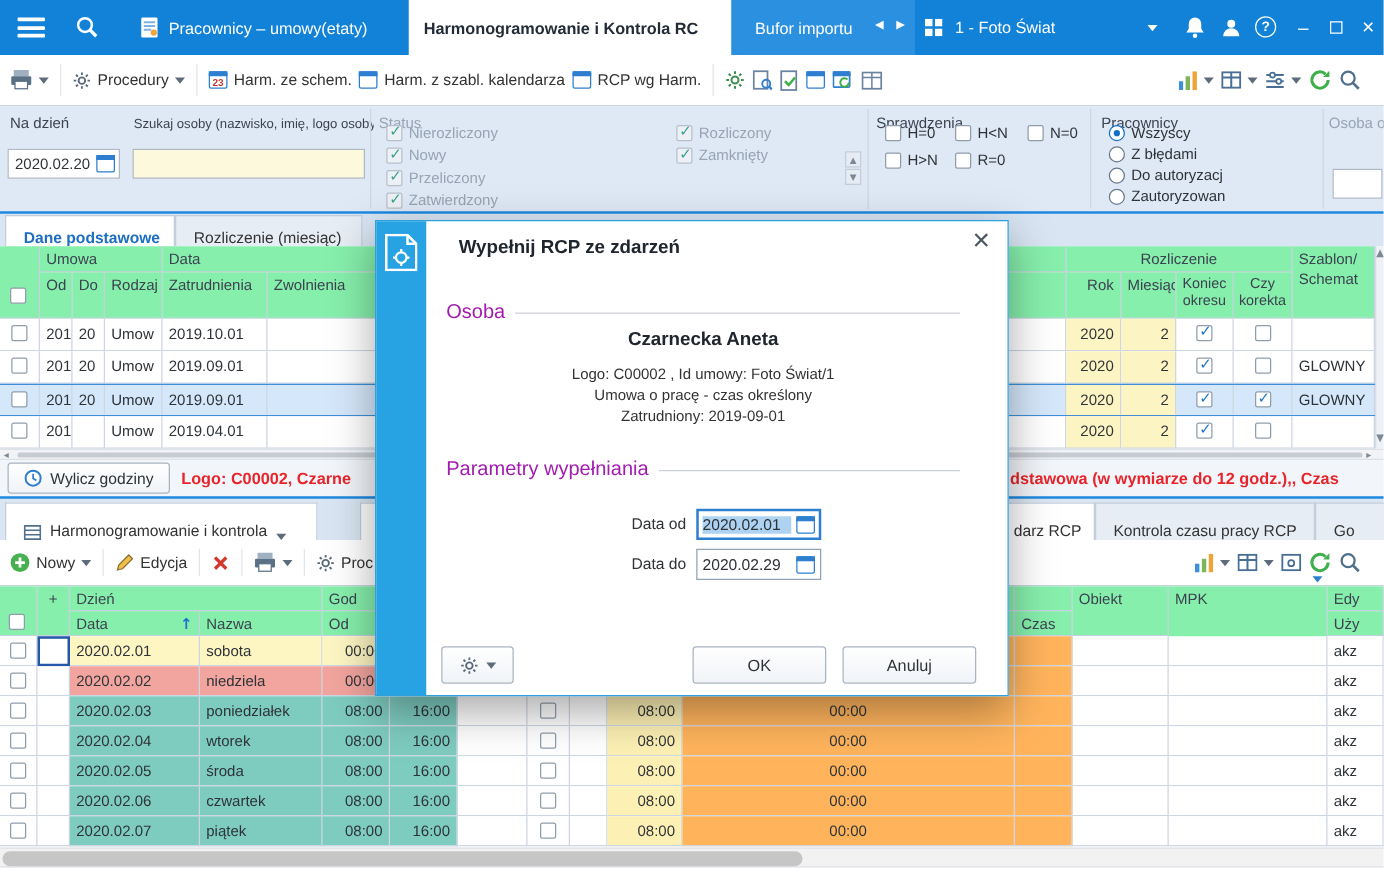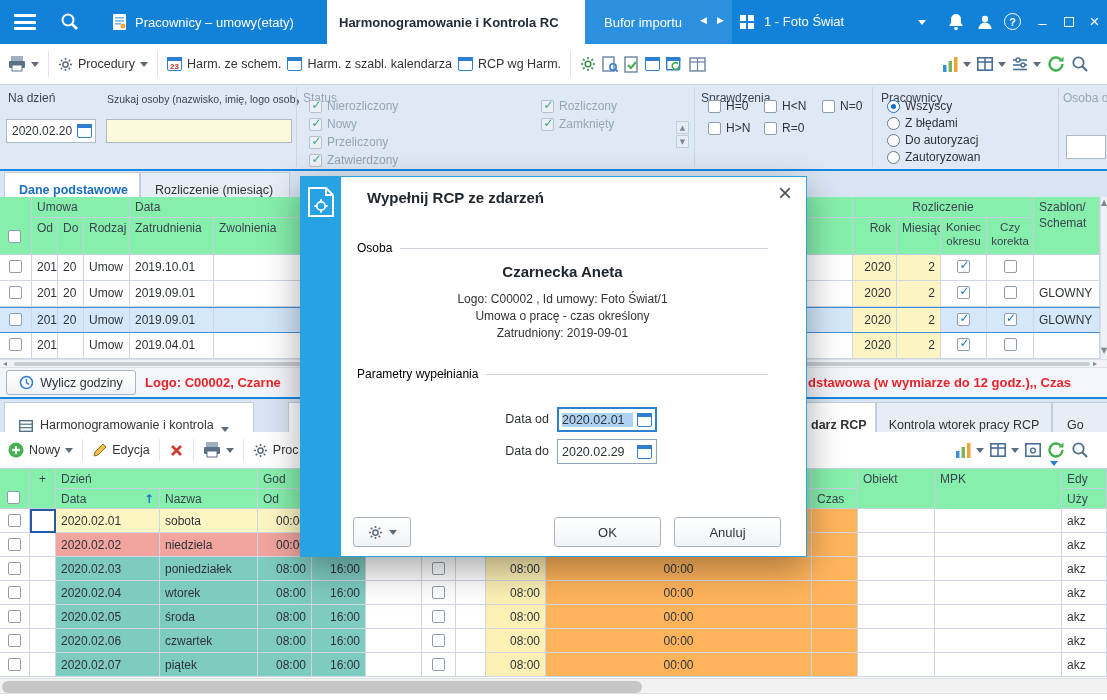--- a/index.html
+++ b/index.html
@@ -56,21 +56,21 @@
 .bg-sat{background:#fdf5c2}.bg-sun{background:#f2a49e}.bg-wk{background:#7ecbc0}.bg-yel{background:#fdf0b4}.bg-org{background:#ffb45c}.bg-ryel{background:#fdf4c3}
 .ur{position:absolute;left:0;width:1100px;height:26px;background:#fff}
 .lr{position:absolute;left:0;width:1107px;height:24px;background:#fff}
 .rsel{background:#d5e8fb;border-top:1px solid #3f8fd8;border-bottom:1px solid #3f8fd8}
 .rsel .tc{border-bottom-color:transparent}
 .fc{outline:2px solid #2457a7;outline-offset:-2px;background:#fff}
 .sortar{color:#1b74cc;font-family:"DejaVu Sans",sans-serif;font-weight:bold}
 
 #dialog{position:absolute;left:300px;top:176px;width:507px;height:381px;background:#fff;border:1px solid #2da0dd;box-shadow:0 12px 34px rgba(0,0,0,.35);z-index:60}
 #dlgstripe{position:absolute;left:0;top:0;bottom:0;width:40px;background:#27a3e4}
-.grp{position:absolute;display:flex;align-items:center;gap:8px;font-size:12px;color:#000000}
+.grp{position:absolute;display:flex;align-items:center;gap:8px;font-size:16px;color:#a21caf}
 .grp .rule{flex:1;height:1px;background:#cdd2d8}
 .dbtn{position:absolute;height:30px;background:linear-gradient(#ffffff,#f0f3f7);border:1px solid #a9b4c0;border-radius:3px;display:flex;align-items:center;justify-content:center;gap:6px;font-size:13px;color:#2e3338;cursor:pointer}
 .dinput{position:absolute;width:100px;height:25px;background:#fff;border:1px solid #8fa3b8;display:flex;align-items:center;gap:4px;padding:0 4px;font-size:12.5px}
 .dinput.focus{border:2px solid #2d7fd0;padding:0 3px}
 .selsp{background:#aed3f2}
 .dinput .vflex{flex:1}
 
 .sbtrack{position:absolute;background:#f1f3f6;border-top:1px solid #dde2e8;border-bottom:1px solid #dde2e8}
 .sbthumb{position:absolute;background:#c7ccd3;border-radius:6px}
 .tinyar{position:absolute;font-size:8px;color:#7c8894;font-family:"DejaVu Sans",sans-serif;line-height:1}
@@ -484,25 +484,25 @@
           <line x1="1" y1="4.2" x2="13" y2="4.2" stroke="#51708c" stroke-width="1.2"></line>
           <line x1="1" y1="7.7" x2="13" y2="7.7" stroke="#51708c" stroke-width="1.2"></line>
         </svg>
       </span>
     <span>Harmonogramowanie i kontrola</span>
     <span class="car g"></span>
   </div>
   <div class="ptab on" style="left:288px;top:3px;height:30px;width:80px">
       <span>H</span>
     </div>
-  <div class="ptab on" style="left:760px;top:3px;height:30px;width:116px;font-weight:bold;padding-left:50px">
+  <div class="ptab on" style="left:760px;top:3px;height:30px;width:116px;font-weight:normal;padding-left:50px">
       <span>darz RCP</span>
     </div>
   <div class="ptab" style="left:876px;top:3px;height:30px;width:176px;justify-content:center">
-      <span>Kontrola wtorek pracy RCP</span>
+      <span>Kontrola czasu pracy RCP</span>
     </div>
   <div class="ptab" style="left:1052px;top:3px;height:30px;width:60px">
       <span>Go</span>
     </div>
 </div>
 
 <div class="hbar" style="top:432px;height:37px">
   <span class="titem">
     <span class="ico">
         <svg width="16" height="16">

